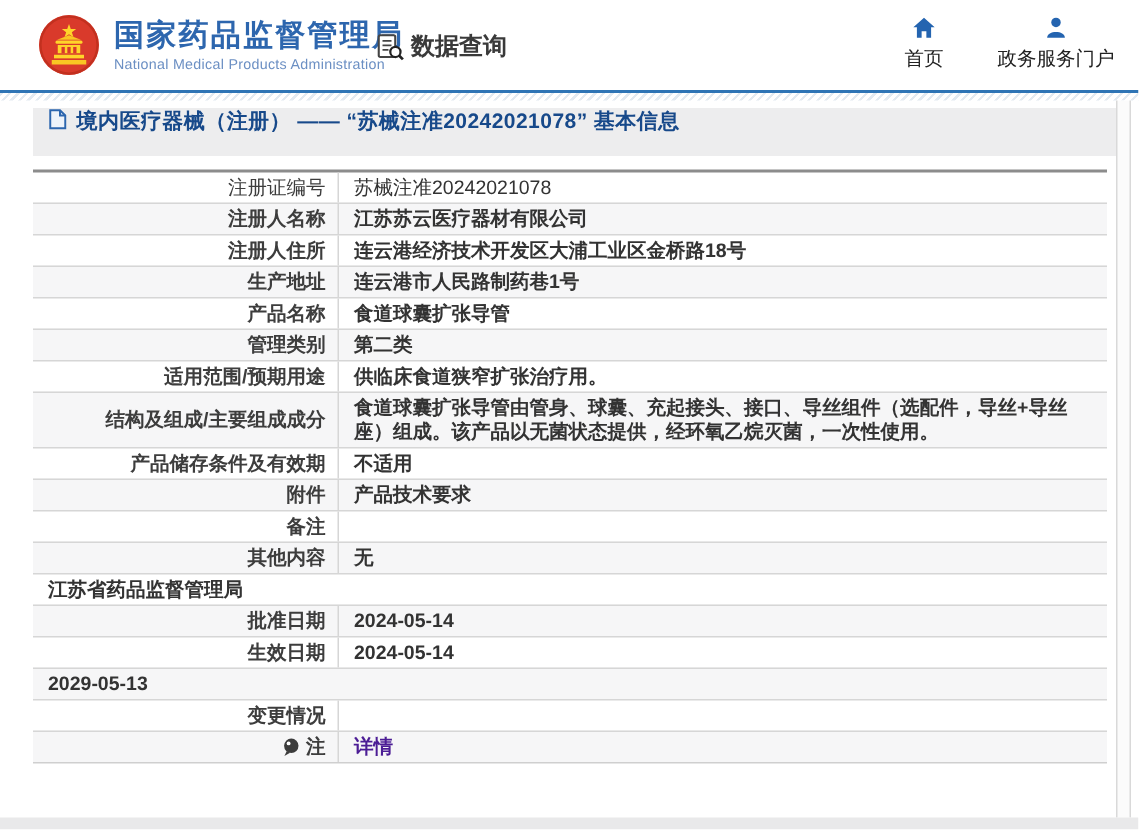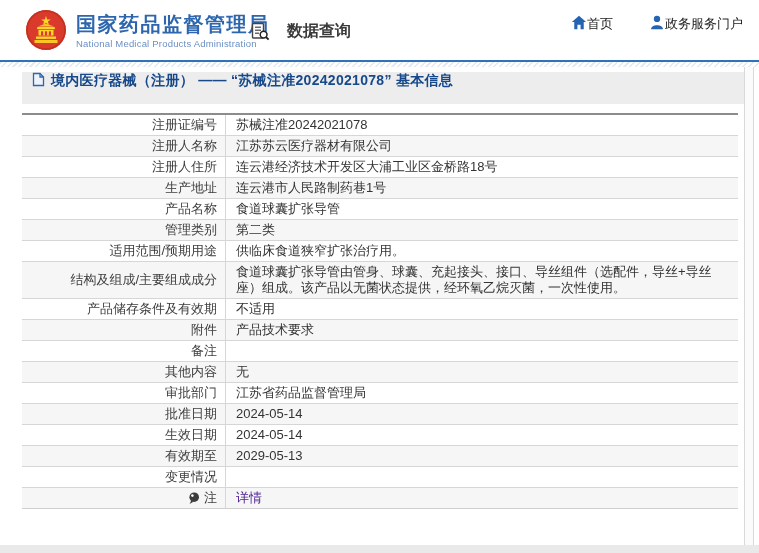--- a/index.html
+++ b/index.html
@@ -9,33 +9,33 @@
     font-family:"Liberation Sans","DejaVu Sans",sans-serif;
     -webkit-font-smoothing:antialiased;
   }
   
   .header{position:relative;height:60px;background:#fff;border-bottom:2px solid #2e74b5;}
   .hatch{height:5px;background:repeating-linear-gradient(135deg,#e3eaf1 0 1.5px,transparent 1.5px 4px);}
   .logo-group{position:absolute;left:25px;top:9px;display:flex;align-items:center;}
   .logo-text{margin-left:9px;}
   .logo-title{font-size:20px;font-weight:bold;color:#2d66ae;letter-spacing:1.5px;line-height:24px;}
   .logo-sub{font-size:9.5px;color:#6b8fc3;margin-top:2px;letter-spacing:0.2px;}
-  .dataquery{position:absolute;left:251px;top:21px;display:flex;align-items:center;gap:17px;
+  .dataquery{position:absolute;left:251px;top:21px;display:flex;align-items:center;gap:4px;
     font-size:16px;color:#3a3a3a;font-weight:bold;cursor:pointer;}
   .nav{position:absolute;right:16px;top:11px;display:flex;gap:36px;}
-  .nav-item{display:flex;flex-direction:row;align-items:center;cursor:pointer;}
+  .nav-item{display:flex;flex-direction:column;align-items:center;cursor:pointer;}
   .nav-item .lbl{font-size:13px;color:#222;margin-top:4px;white-space:nowrap;}
   
   .breadcrumb{margin:5px 6px 0 22px;height:32px;background:#ededee;
     display:flex;align-items:flex-start;padding-left:10px;gap:6px;}
   .breadcrumb .txt{font-size:14px;font-weight:bold;color:#17498a;letter-spacing:0.3px;}
   
   .info-table{margin:9px 0 0 22px;width:716px;border-top:2px solid #8c8c8c;border-bottom:1px solid #cfcfcf;}
   .tr{display:flex;min-height:20px;}
-  .tr + .tr{border-top:1px solid #d6d6d6;}
+  .tr + .tr{border-top:1px solid #d6d6d6;font-weight:bold;}
   .tr:nth-child(even){background:#f6f6f7;}
   .th{width:195px;flex:none;display:flex;align-items:center;justify-content:flex-end;
     text-align:center;padding:2px 8px 2px 0;font-size:13px;color:#3d3d3d;line-height:16px;
     border-right:1px solid #d6d6d6;gap:2px;}
   .td{flex:1;display:flex;align-items:center;padding:2px 8px 2px 10px;
     font-size:13px;color:#333;line-height:16px;}
   .td .link{color:#4c1d95;text-decoration:none;cursor:pointer;}
   
   .scrollbar{position:absolute;right:5px;top:67px;width:8px;height:478px;
     background:#fbfbfb;border-left:1px solid #d9d9d9;border-right:1px solid #d9d9d9;}
@@ -205,23 +205,20 @@
     </div>
     <div class="tr">
       <div class="th">
         <span>其他内容</span>
       </div>
       <div class="td">
         <span>无</span>
       </div>
     </div>
     <div class="tr">
-      <div class="th">
-        <span>审批部门</span>
-      </div>
       <div class="td">
         <span>江苏省药品监督管理局</span>
       </div>
     </div>
     <div class="tr">
       <div class="th">
         <span>批准日期</span>
       </div>
       <div class="td">
         <span>2024-05-14</span>
@@ -229,23 +226,20 @@
     </div>
     <div class="tr">
       <div class="th">
         <span>生效日期</span>
       </div>
       <div class="td">
         <span>2024-05-14</span>
       </div>
     </div>
     <div class="tr">
-      <div class="th">
-        <span>有效期至</span>
-      </div>
       <div class="td">
         <span>2029-05-13</span>
       </div>
     </div>
     <div class="tr">
       <div class="th">
         <span>变更情况</span>
       </div>
       <div class="td">
         <span></span>

